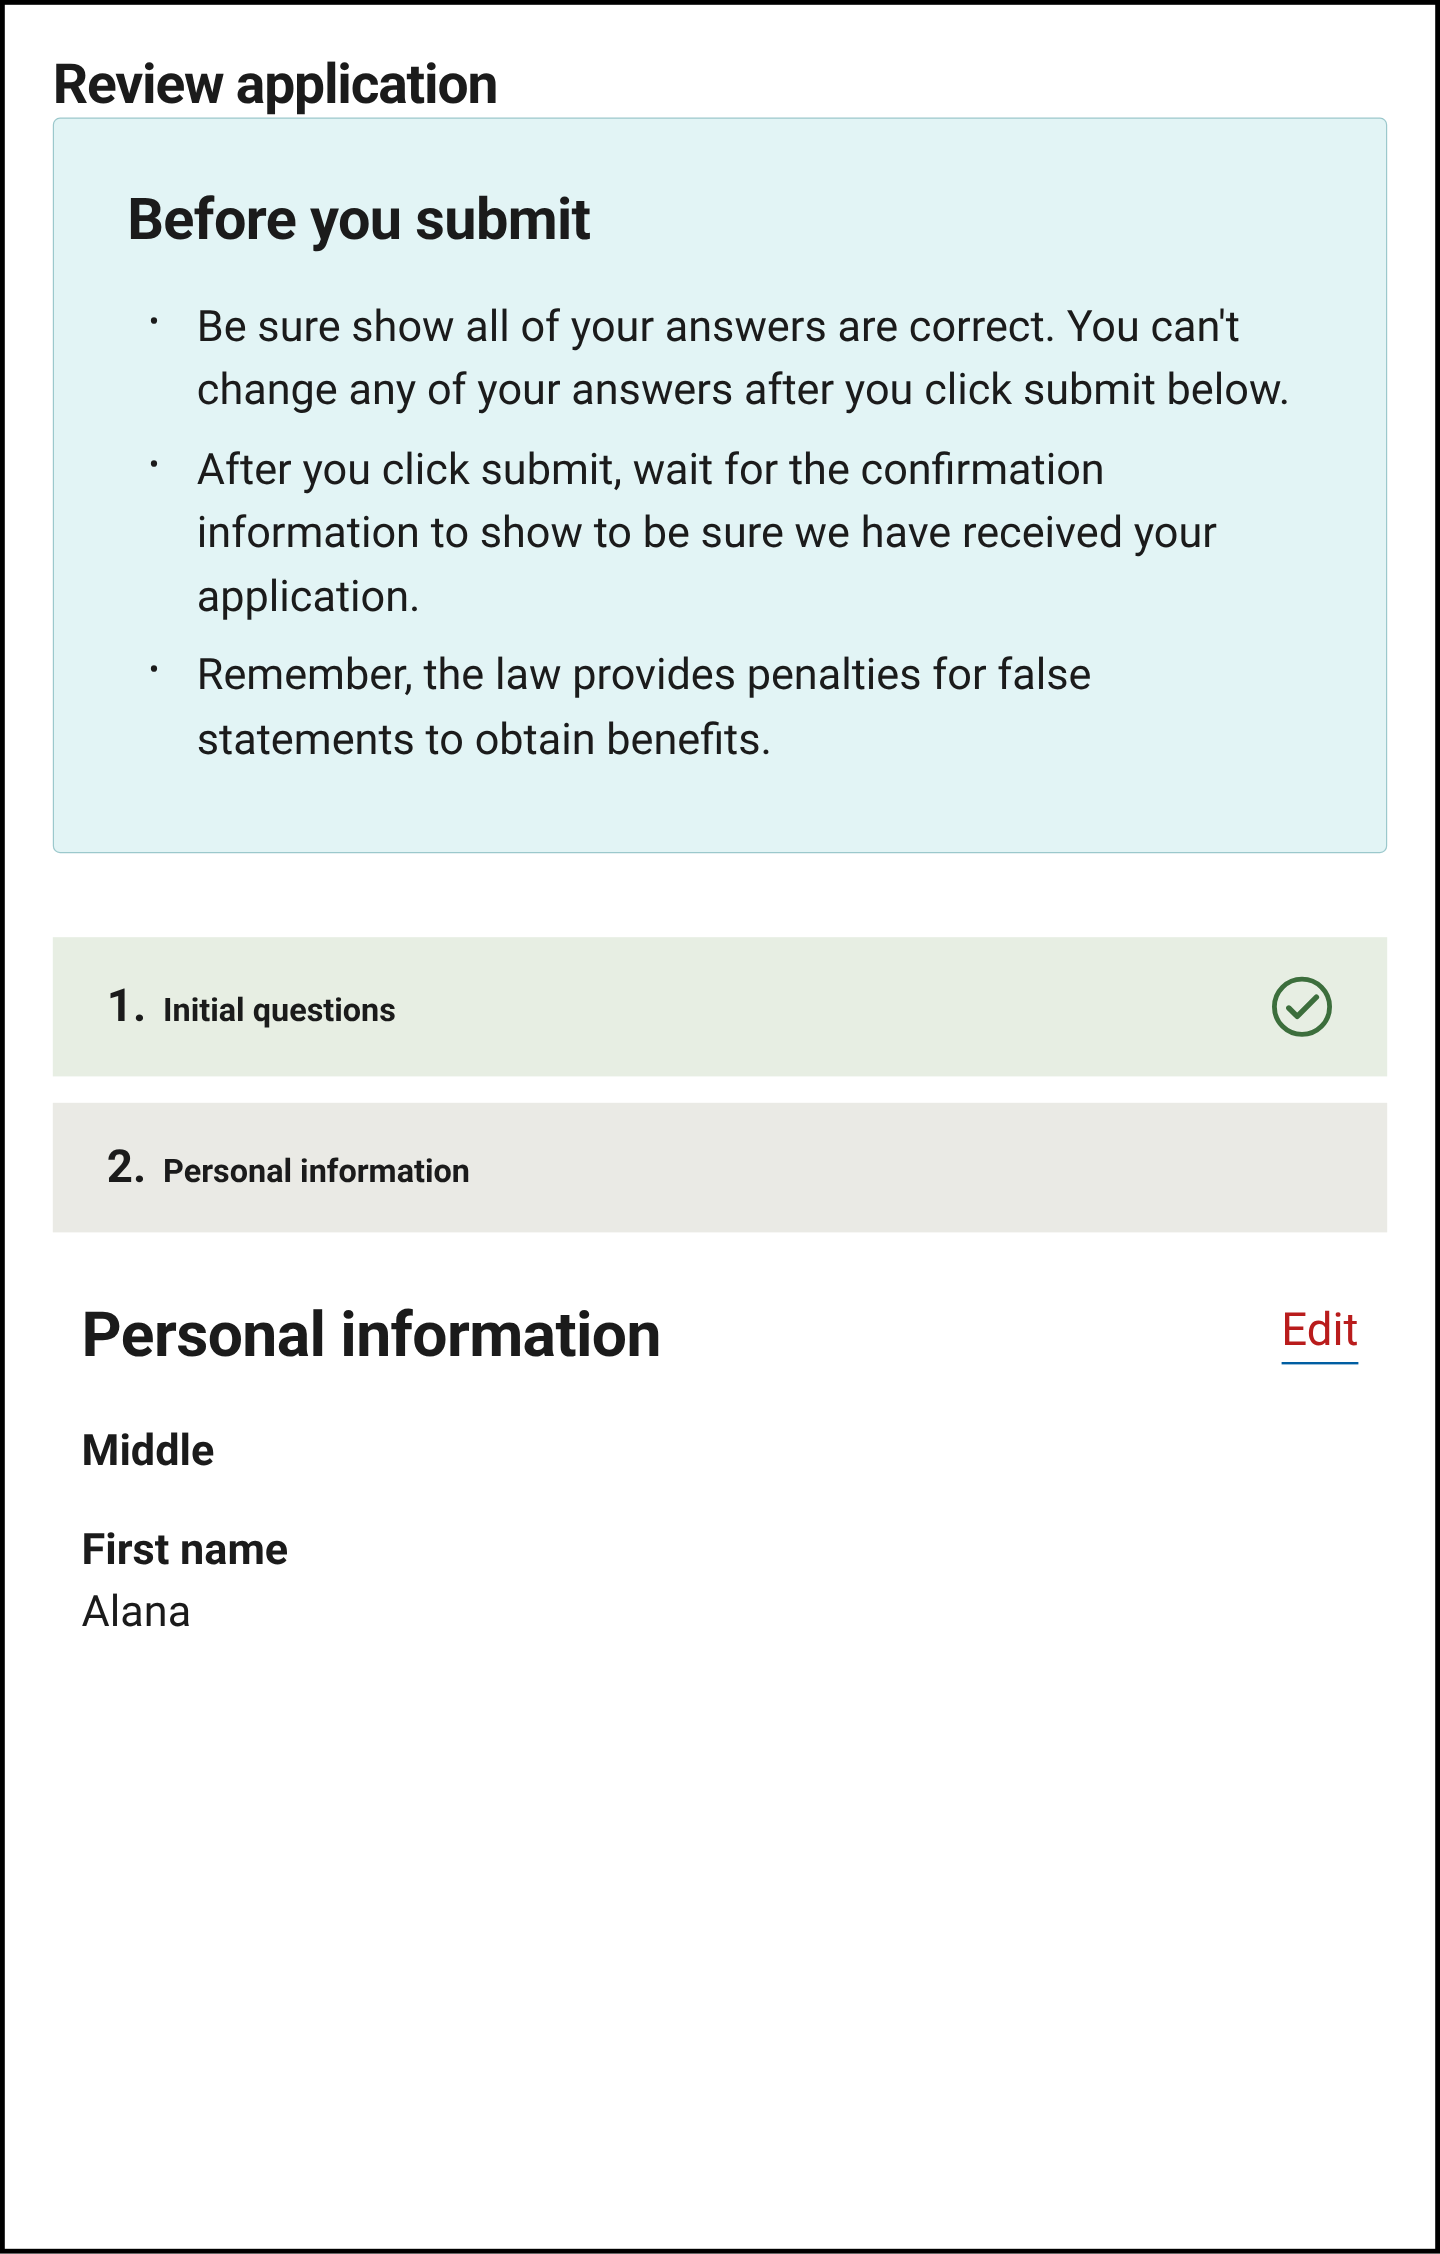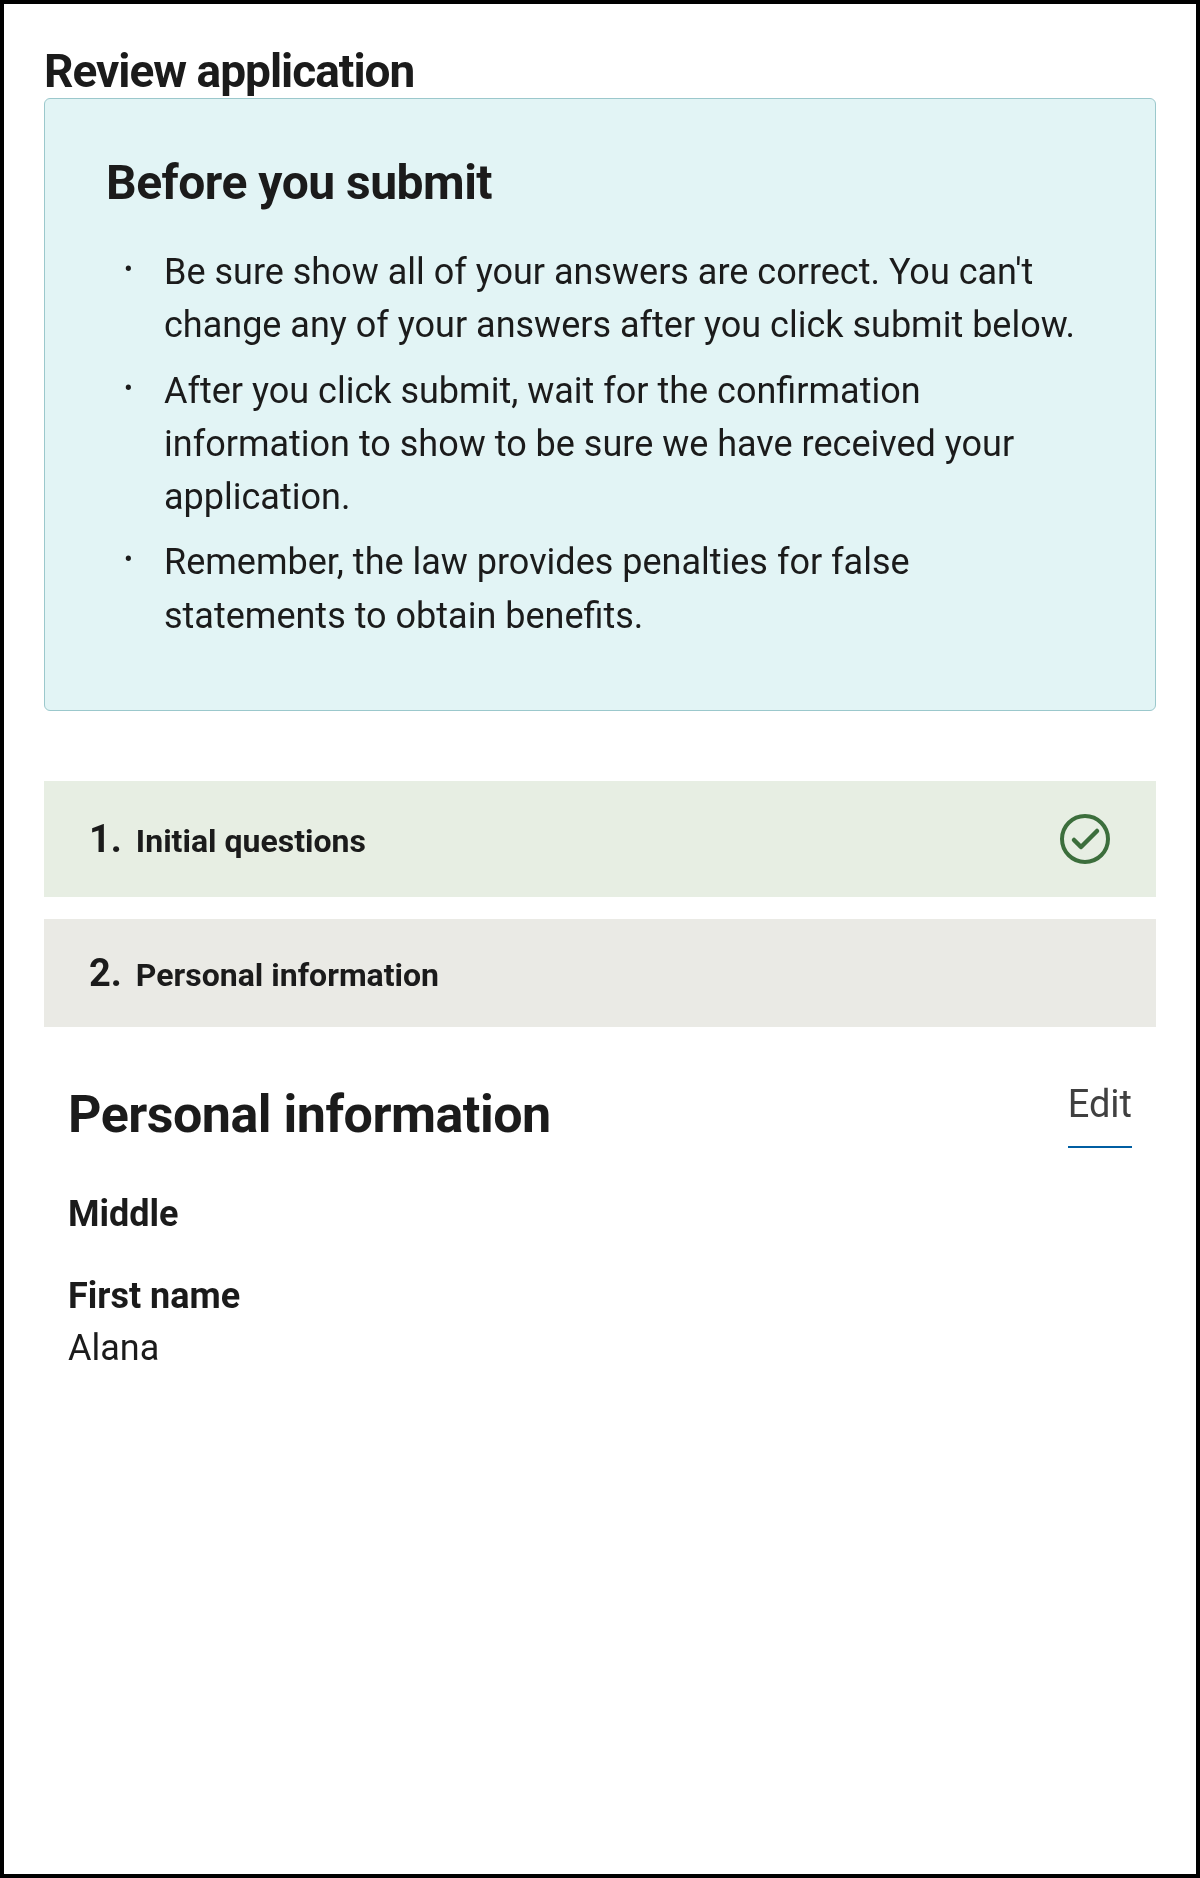--- a/index.html
+++ b/index.html
@@ -68,21 +68,21 @@
     .section-row-text {
       display: flex;
       align-items: baseline;
       gap: 14px;
     }
     .section-number {
       font-size: 38px;
       font-weight: 700;
     }
     .section-label {
-      font-size: 32px;
+      font-size: 27px;
       font-weight: 700;
     }
     .check-icon {
       width: 52px;
       height: 52px;
       flex-shrink: 0;
     }
     .check-icon svg {
       width: 100%;
       height: 100%;
@@ -97,24 +97,24 @@
       align-items: center;
       margin-bottom: 45px;
     }
     .detail-title {
       font-size: 52px;
       font-weight: 700;
       letter-spacing: -0.5px;
     }
     .edit-link {
       font-size: 38px;
-      color: #404040;
+      color: #b91c1c;
       text-decoration: none;
       border-bottom: 2px solid #005ea2;
-      padding-bottom: 20px;
+      padding-bottom: 4px;
     }
     .field {
       margin-bottom: 40px;
     }
     .field-label {
       font-size: 36px;
       font-weight: 700;
       margin-bottom: 10px;
     }
     .field-value {

